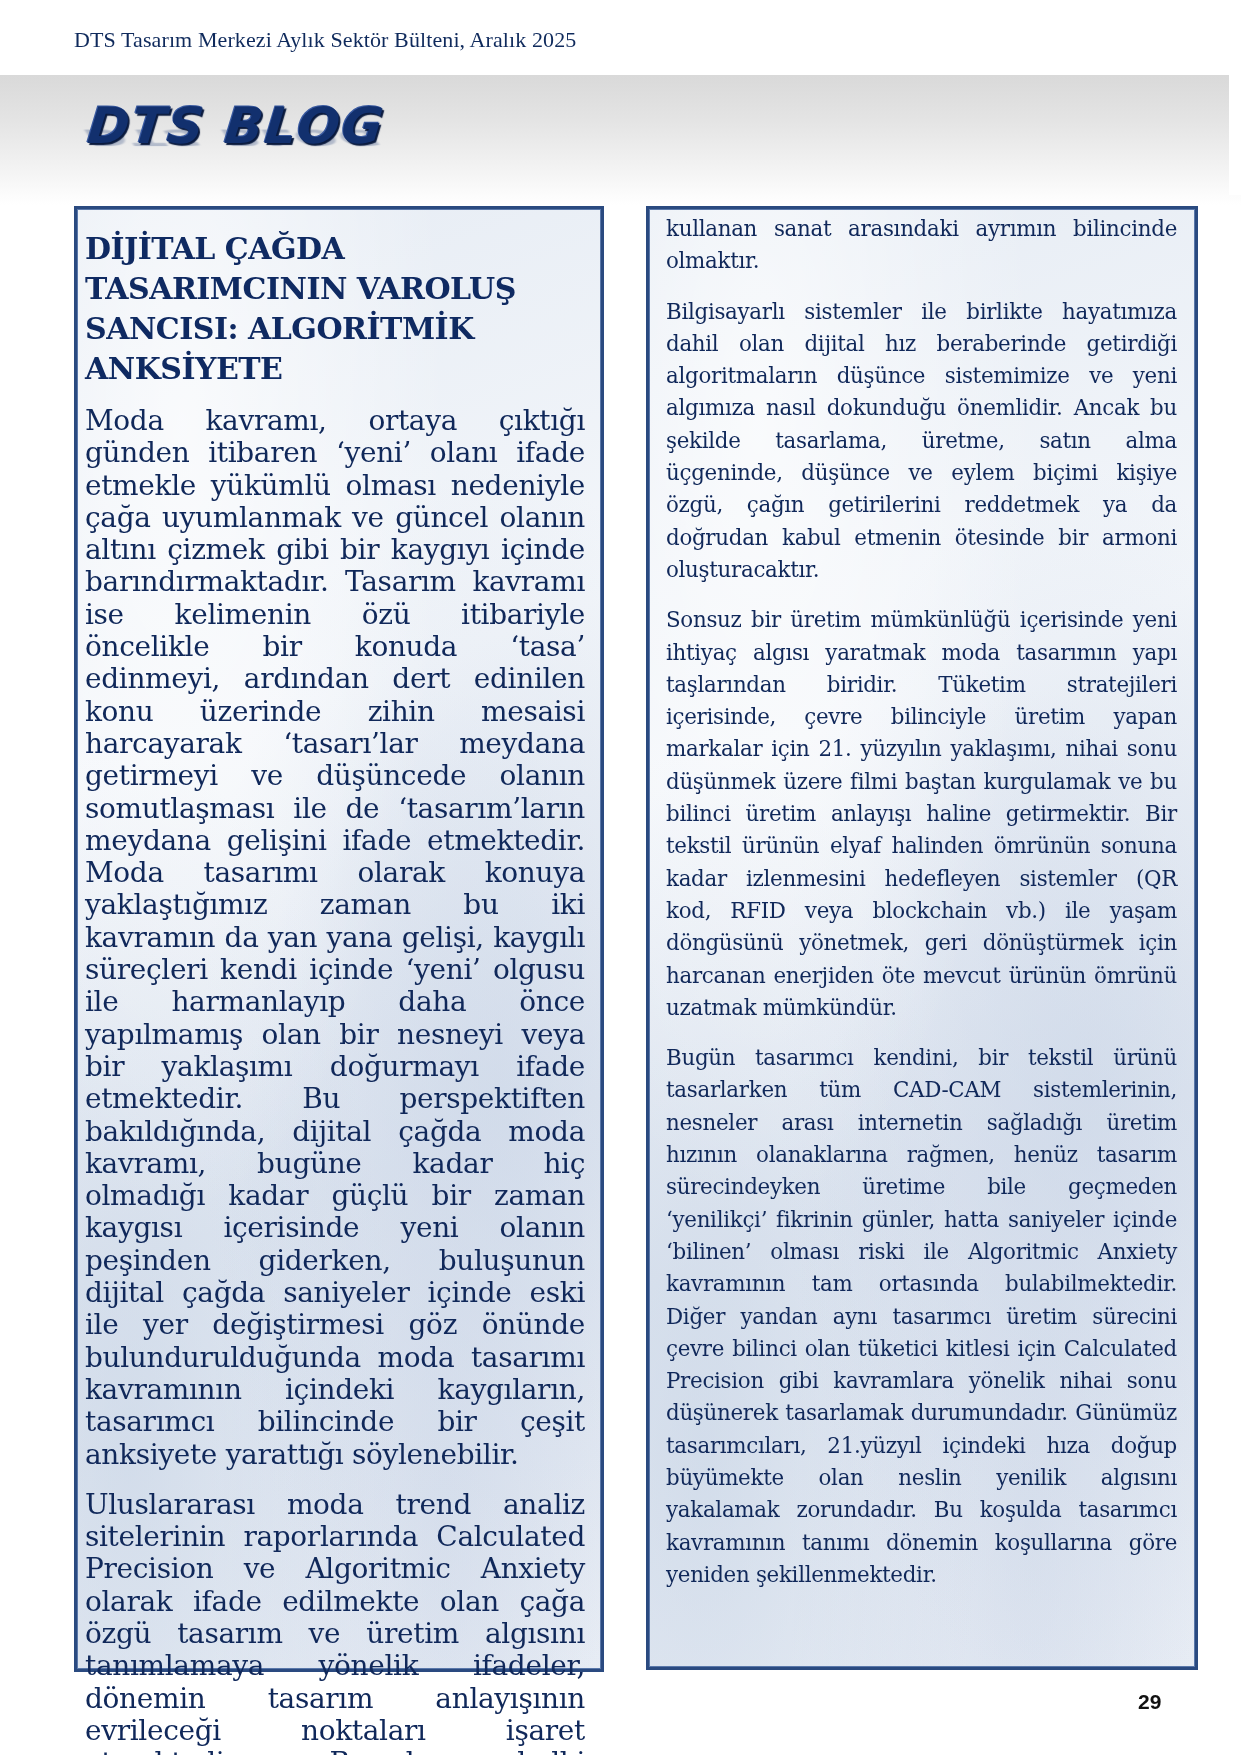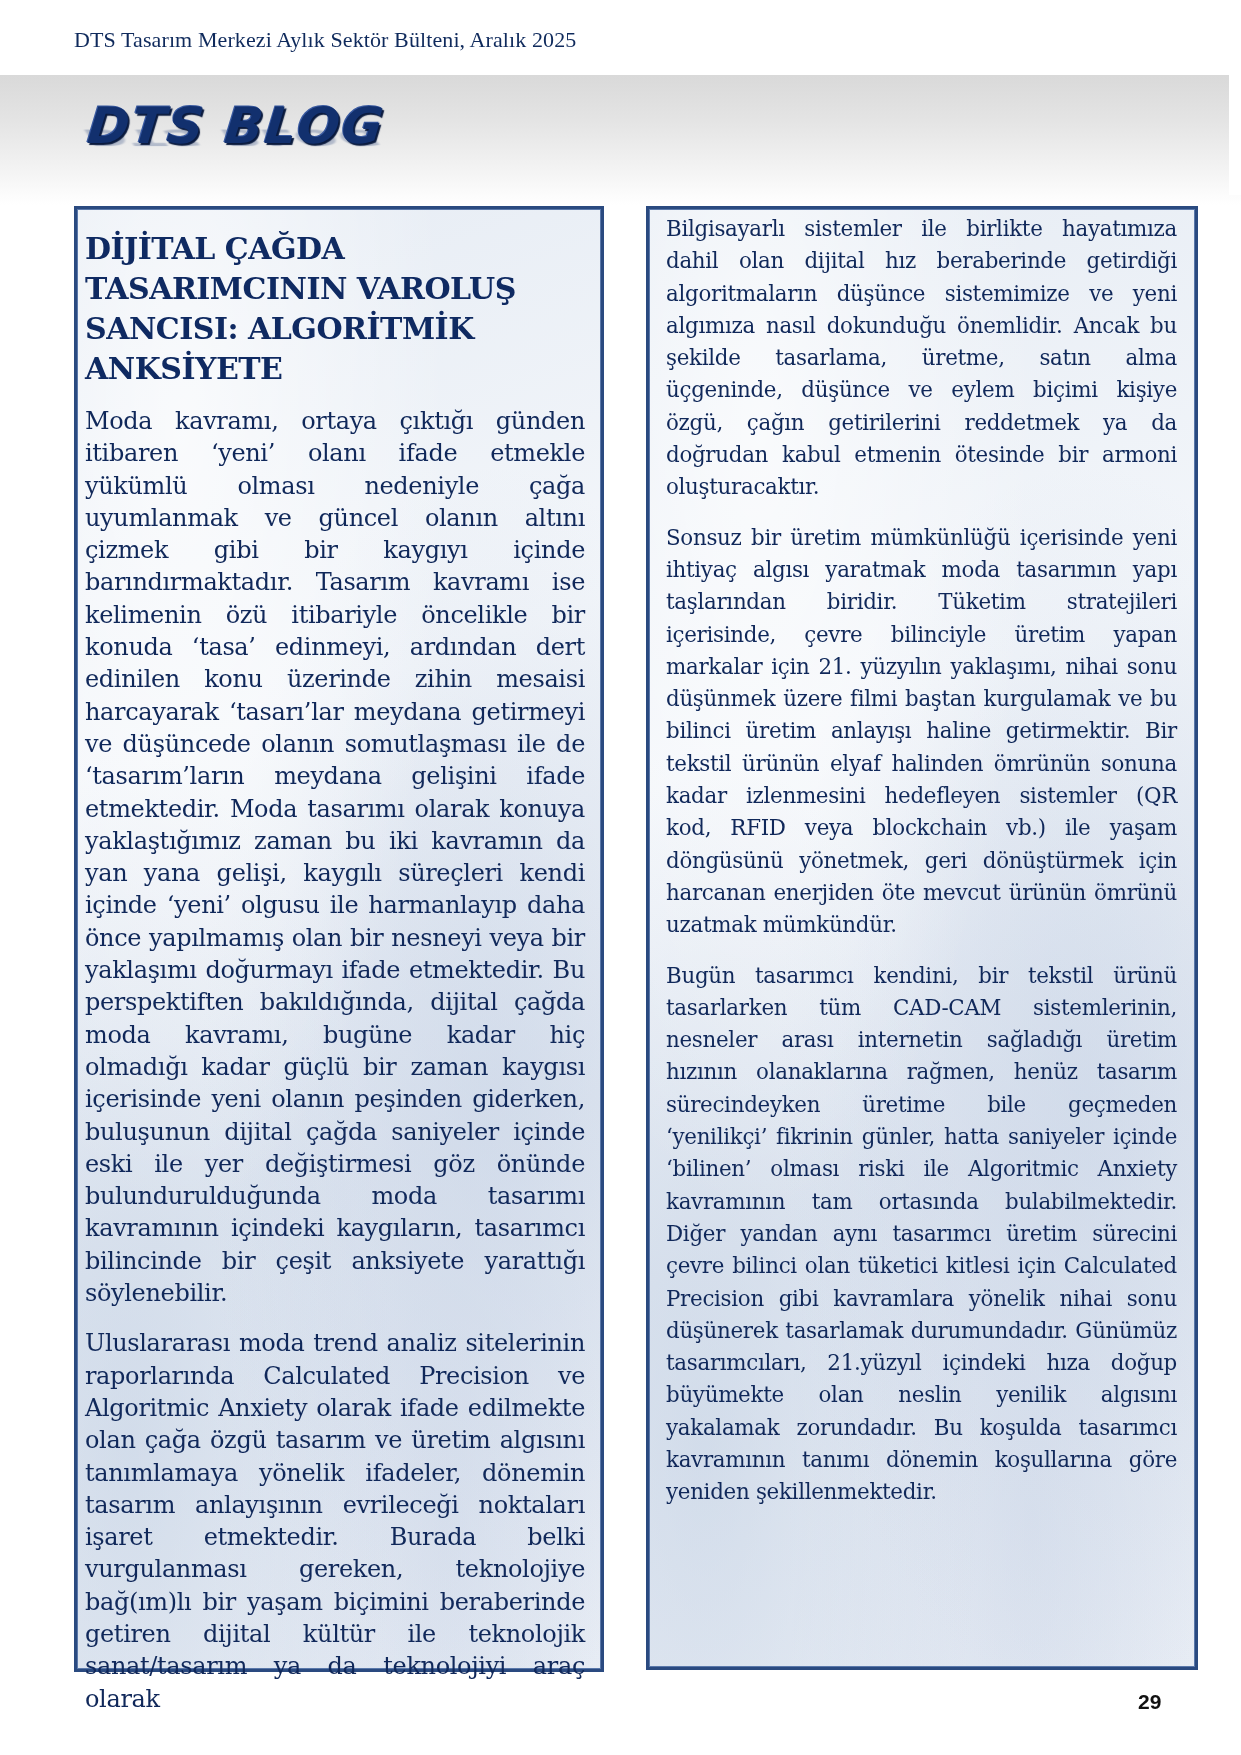--- a/index.html
+++ b/index.html
@@ -50,21 +50,21 @@
   .col-left { left: 74px; width: 530px; height: 1466px; padding: 10px 16px 0 8px; }
   .col-right { left: 646px; width: 552px; height: 1464px; padding: 4px 18px 0 17px; }
   .article-title {
     margin: 10px 0 16px 0;
     font-family: "DejaVu Serif", serif; font-weight: bold;
     font-size: 30px; line-height: 40px; color: #0f2a62; letter-spacing: -0.5px;
   }
   .para {
     margin: 0 0 18px 0;
     font-family: "DejaVu Serif", serif;
-    font-size: 24px; line-height: 32.3px;
+    font-size: 28px; line-height: 32.3px;
     text-align: justify; color: #10285a;
     letter-spacing: -0.35px; word-spacing: 0px;
   }
   .col-right .para { font-size: 21.4px; letter-spacing: -0.3px; }
   .page-number {
     position: absolute; left: 1138px; top: 1690px;
     font-family: "Liberation Sans", "DejaVu Sans", sans-serif;
     font-size: 21px; color: #111; font-weight: bold;
   }
 </style>
@@ -78,18 +78,19 @@
 <div class="blog-logo-reflection">DTS BLOG</div>
 <div class="blog-logo">DTS BLOG</div>
 
 <div class="column col-left">
   <h1 class="article-title">DİJİTAL ÇAĞDA TASARIMCININ VAROLUŞ SANCISI: ALGORİTMİK ANKSİYETE</h1>
   <p class="para">Moda kavramı, ortaya çıktığı günden itibaren ‘yeni’ olanı ifade etmekle yükümlü olması nedeniyle çağa uyumlanmak ve güncel olanın altını çizmek gibi bir kaygıyı içinde barındırmaktadır. Tasarım kavramı ise kelimenin özü itibariyle öncelikle bir konuda ‘tasa’ edinmeyi, ardından dert edinilen konu üzerinde zihin mesaisi harcayarak ‘tasarı’lar meydana getirmeyi ve düşüncede olanın somutlaşması ile de ‘tasarım’ların meydana gelişini ifade etmektedir. Moda tasarımı olarak konuya yaklaştığımız zaman bu iki kavramın da yan yana gelişi, kaygılı süreçleri kendi içinde ‘yeni’ olgusu ile harmanlayıp daha önce yapılmamış olan bir nesneyi veya bir yaklaşımı doğurmayı ifade etmektedir. Bu perspektiften bakıldığında, dijital çağda moda kavramı, bugüne kadar hiç olmadığı kadar güçlü bir zaman kaygısı içerisinde yeni olanın peşinden giderken, buluşunun dijital çağda saniyeler içinde eski ile yer değiştirmesi göz önünde bulundurulduğunda moda tasarımı kavramının içindeki kaygıların, tasarımcı bilincinde bir çeşit anksiyete yarattığı söylenebilir.</p>
   <p class="para">Uluslararası moda trend analiz sitelerinin raporlarında Calculated Precision ve Algoritmic Anxiety olarak ifade edilmekte olan çağa özgü tasarım ve üretim algısını tanımlamaya yönelik ifadeler, dönemin tasarım anlayışının evrileceği noktaları işaret etmektedir. Burada belki vurgulanması gereken, teknolojiye bağ(ım)lı bir yaşam biçimini beraberinde getiren dijital kültür ile teknolojik sanat/tasarım ya da teknolojiyi araç olarak</p>
 </div>
 
 <div class="column col-right">
+  <p class="para">kullanan sanat arasındaki ayrımın bilincinde olmaktır.</p>
   <p class="para">Bilgisayarlı sistemler ile birlikte hayatımıza dahil olan dijital hız beraberinde getirdiği algoritmaların düşünce sistemimize ve yeni algımıza nasıl dokunduğu önemlidir. Ancak bu şekilde tasarlama, üretme, satın alma üçgeninde, düşünce ve eylem biçimi kişiye özgü, çağın getirilerini reddetmek ya da doğrudan kabul etmenin ötesinde bir armoni oluşturacaktır.</p>
   <p class="para">Sonsuz bir üretim mümkünlüğü içerisinde yeni ihtiyaç algısı yaratmak moda tasarımın yapı taşlarından biridir. Tüketim stratejileri içerisinde, çevre bilinciyle üretim yapan markalar için 21. yüzyılın yaklaşımı, nihai sonu düşünmek üzere filmi baştan kurgulamak ve bu bilinci üretim anlayışı haline getirmektir. Bir tekstil ürünün elyaf halinden ömrünün sonuna kadar izlenmesini hedefleyen sistemler (QR kod, RFID veya blockchain vb.) ile yaşam döngüsünü yönetmek, geri dönüştürmek için harcanan enerjiden öte mevcut ürünün ömrünü uzatmak mümkündür.</p>
   <p class="para">Bugün tasarımcı kendini, bir tekstil ürünü tasarlarken tüm CAD-CAM sistemlerinin, nesneler arası internetin sağladığı üretim hızının olanaklarına rağmen, henüz tasarım sürecindeyken üretime bile geçmeden ‘yenilikçi’ fikrinin günler, hatta saniyeler içinde ‘bilinen’ olması riski ile Algoritmic Anxiety kavramının tam ortasında bulabilmektedir. Diğer yandan aynı tasarımcı üretim sürecini çevre bilinci olan tüketici kitlesi için Calculated Precision gibi kavramlara yönelik nihai sonu düşünerek tasarlamak durumundadır. Günümüz tasarımcıları, 21.yüzyıl içindeki hıza doğup büyümekte olan neslin yenilik algısını yakalamak zorundadır. Bu koşulda tasarımcı kavramının tanımı dönemin koşullarına göre yeniden şekillenmektedir.</p>
 </div>
 
 <div class="page-number">29</div>
 
 </body></html>

